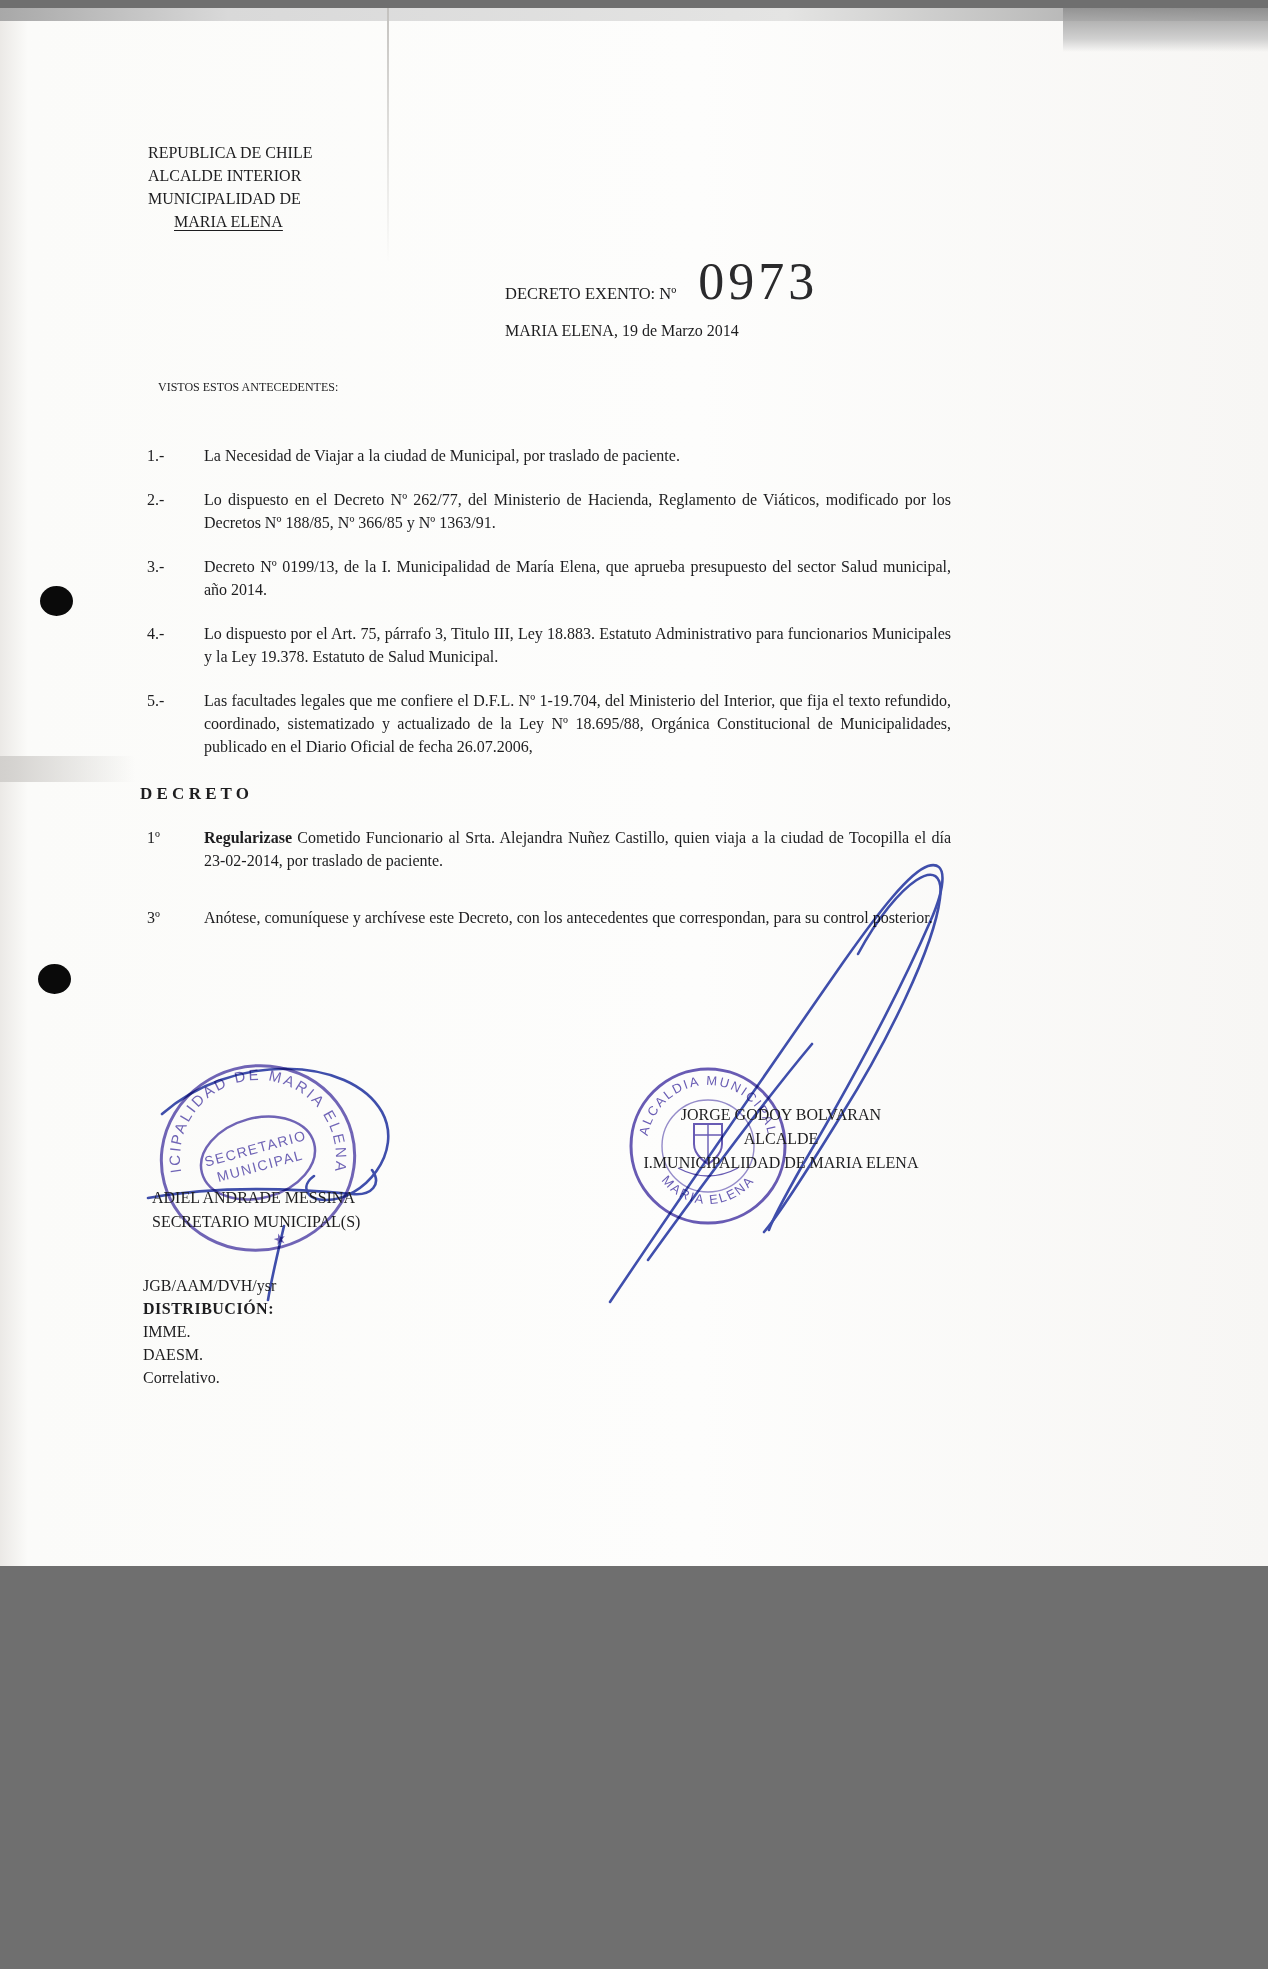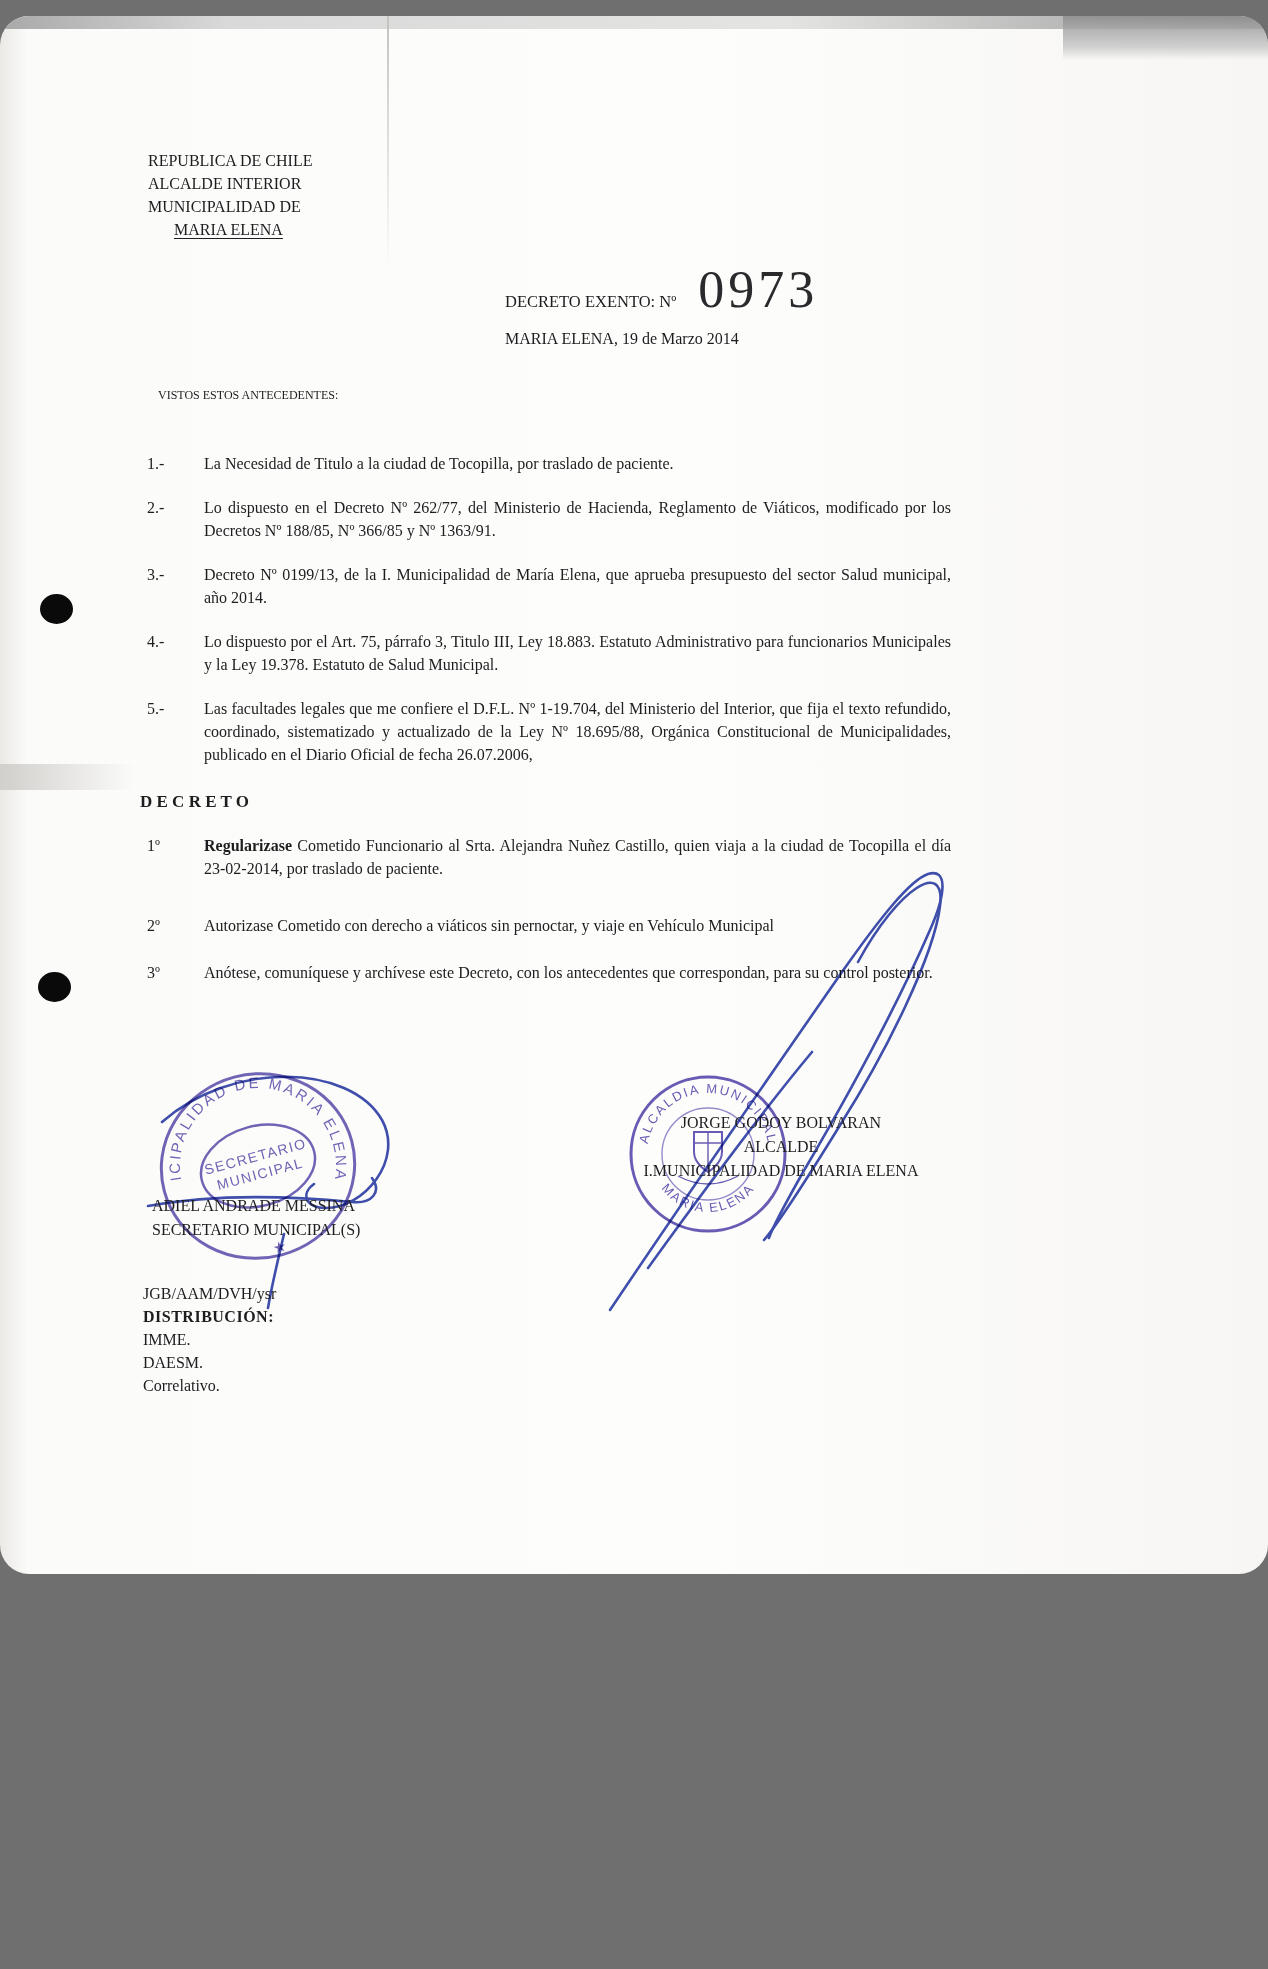--- a/index.html
+++ b/index.html
@@ -1,20 +1,20 @@
 <!DOCTYPE html>
 <html><head>
 <meta charset="utf-8">
 <style>
   * { box-sizing: border-box; }
   html,body { margin:0; padding:0; background:#6f6f6f; }
   .scan {
-    position:relative; width:1268px; height:1558px; margin:16px auto;
+    position:relative; width:1268px; height:1558px; margin:8px auto;
     background: linear-gradient(90deg,#ebe9e6 0px,#fbfbf9 28px,#fdfdfc 55%,#f7f6f4 100%);
-    font-family:"Liberation Serif", serif; color:#1d1d1f; overflow:hidden;border-radius:29px;
+    font-family:"Liberation Serif", serif; color:#1d1d1f; overflow:hidden;
   }
   
   .top-band { position:absolute; top:0; left:0; width:100%; height:13px;
     background:linear-gradient(90deg,#a8a8a8,#d9d9d9 18%,#e4e4e3 62%,#9a9a9a); }
   .corner-dark { position:absolute; top:0; right:0; width:205px; height:44px;
     background:linear-gradient(180deg,#8d8d8d,#c9c9c9 70%,rgba(220,220,220,0)); opacity:.85; }
   .crease { position:absolute; left:387px; top:0; width:2px; height:255px;
     background:linear-gradient(180deg,#c4c2bf,rgba(220,218,214,0)); }
   .left-smudge { position:absolute; left:0; top:748px; width:135px; height:26px;
     background:linear-gradient(90deg,#d2d0cd,rgba(230,228,225,0)); }
@@ -79,21 +79,21 @@
   <div class="decree-line">
     <span>DECRETO EXENTO:   Nº</span>
     <span class="decree-num">0973</span>
   </div>
   <div class="place-date">MARIA ELENA,  19 de Marzo  2014</div>
 
   <div class="vistos-title">VISTOS ESTOS ANTECEDENTES:</div>
   <div class="list vistos-list">
     <div class="item">
       <span class="num">1.-</span>
-      <span class="txt">La Necesidad de Titulo a la ciudad de Tocopilla,  por traslado de paciente.</span>
+      <span class="txt">La Necesidad de Viajar a la ciudad de Municipal,  por traslado de paciente.</span>
     </div>
     <div class="item">
       <span class="num">2.-</span>
       <span class="txt">Lo dispuesto en el Decreto Nº 262/77, del Ministerio de Hacienda, Reglamento de Viáticos, modificado por los Decretos  Nº 188/85,  Nº 366/85 y Nº 1363/91.</span>
     </div>
     <div class="item">
       <span class="num">3.-</span>
       <span class="txt">Decreto Nº 0199/13, de la I. Municipalidad de María Elena, que aprueba presupuesto del sector  Salud municipal, año 2014.</span>
     </div>
     <div class="item">
@@ -104,24 +104,20 @@
       <span class="num">5.-</span>
       <span class="txt">Las facultades legales que me confiere el D.F.L. Nº 1-19.704, del Ministerio del Interior, que fija el texto refundido, coordinado, sistematizado y actualizado de la Ley Nº 18.695/88, Orgánica Constitucional de Municipalidades, publicado en el Diario Oficial de fecha 26.07.2006,</span>
     </div>
   </div>
 
   <div class="decreto-title">D E C R E T O</div>
   <div class="list decreto-list">
     <div class="item item-1">
       <span class="num">1º</span>
       <span class="txt"><b>Regularizase</b><span> Cometido Funcionario al  Srta. Alejandra Nuñez Castillo, quien viaja  a la ciudad de Tocopilla  el  día  23-02-2014,  por traslado de paciente.</span></span>
-    </div>
-    <div class="item item-2">
-      <span class="num">2º</span>
-      <span class="txt">Autorizase Cometido con derecho a  viáticos sin pernoctar, y  viaje en Vehículo Municipal</span>
     </div>
     <div class="item item-3">
       <span class="num">3º</span>
       <span class="txt">Anótese, comuníquese y archívese este Decreto, con los antecedentes que correspondan, para su control posterior.</span>
     </div>
   </div>
 
   <svg class="stamp stamp-left" viewBox="0 0 280 240" xmlns="http://www.w3.org/2000/svg">
     <g transform="rotate(-15 140 118)" fill="none" stroke="#5143aa">
       <ellipse cx="140" cy="118" rx="97" ry="92" stroke-width="3"></ellipse>

